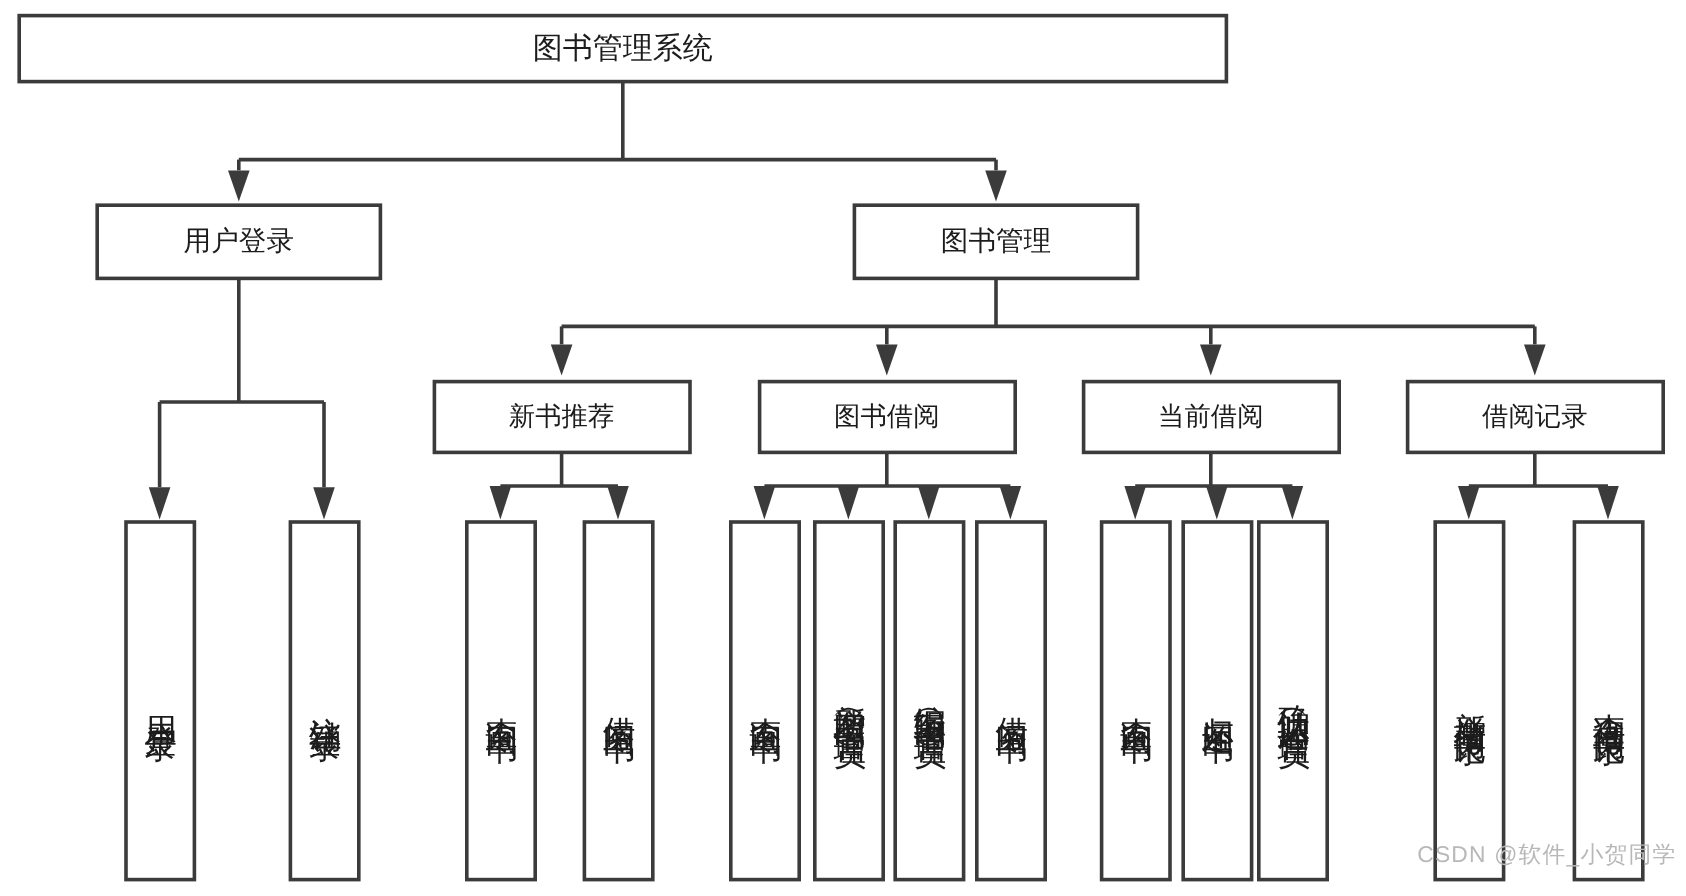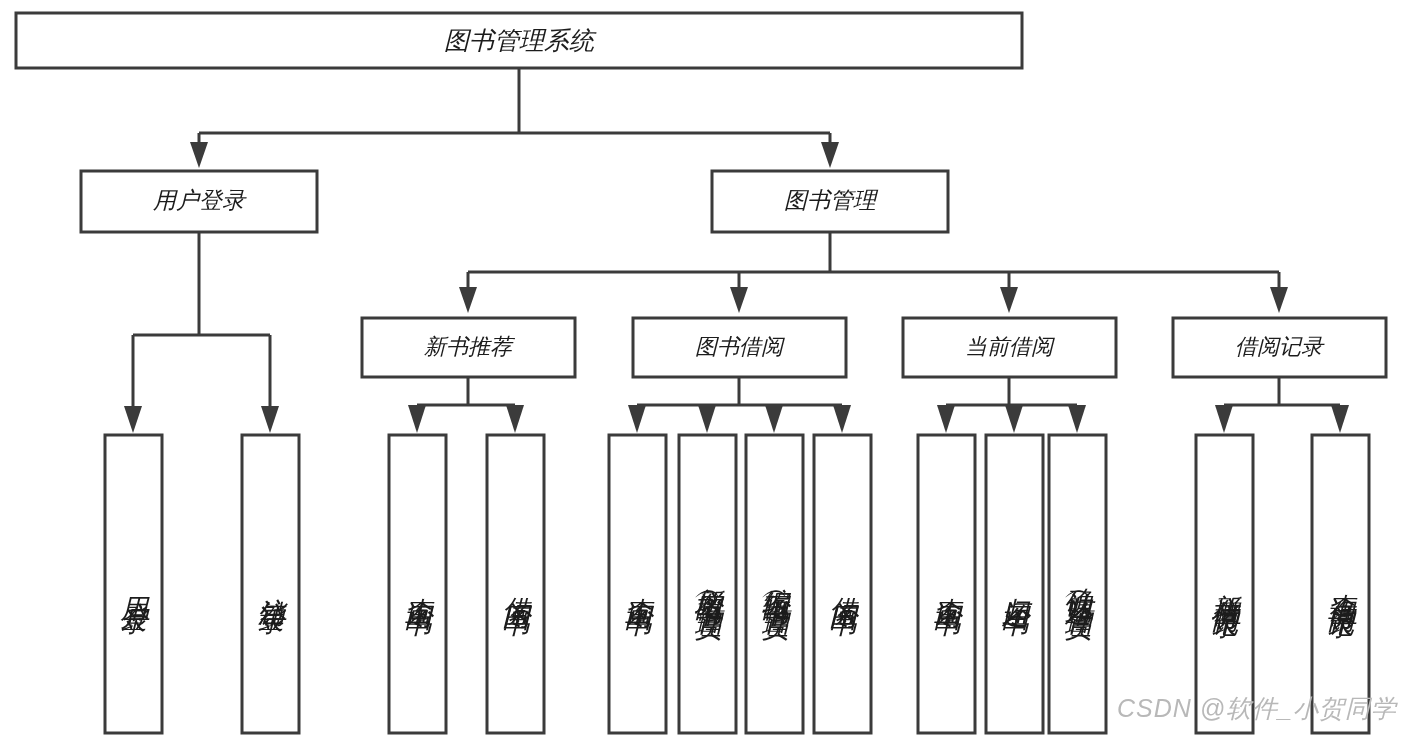--- a/index.html
+++ b/index.html
@@ -1,21 +1,21 @@
 <!DOCTYPE html>
 <html><head>
 <meta charset="utf-8">
 <style>
   html,body{margin:0;padding:0;background:#ffffff;}
   body{
     width:1405px;height:747px;
     font-family:"Liberation Sans","DejaVu Sans",sans-serif;
     overflow:hidden;
   }
-  #diagram-root{position:relative;width:1405px;height:731px;background:#fff;font-style:italic;}
+  #diagram-root{position:relative;width:1405px;height:731px;background:#fff;}
   svg#tree{position:absolute;left:0;top:0;width:1405px;height:747px;display:block;}
   .box{fill:#ffffff;stroke:#3b3b3b;stroke-width:3;}
   .connector{stroke:#3b3b3b;stroke-width:3;fill:none;stroke-linecap:butt;}
   .arrowhead{fill:#3b3b3b;stroke:none;}
   .node-label{
     font-family:"Liberation Sans","DejaVu Sans",sans-serif;
     fill:#1c1c1c;
     text-anchor:middle;
     dominant-baseline:middle;
   }
@@ -35,21 +35,21 @@
     display:flex;
     align-items:center;
     justify-content:center;
     white-space:nowrap;
     pointer-events:none;
   }
   .watermark{
     position:absolute;
     right:8px;bottom:6px;
     font-family:"Liberation Sans","DejaVu Sans",sans-serif;
-    font-size:25px;
+    font-size:19px;
     color:#b8b8b8;
     letter-spacing:1px;
     white-space:nowrap;
   }
 </style>
 </head>
 <body>
 
 <div id="diagram-root">
 

